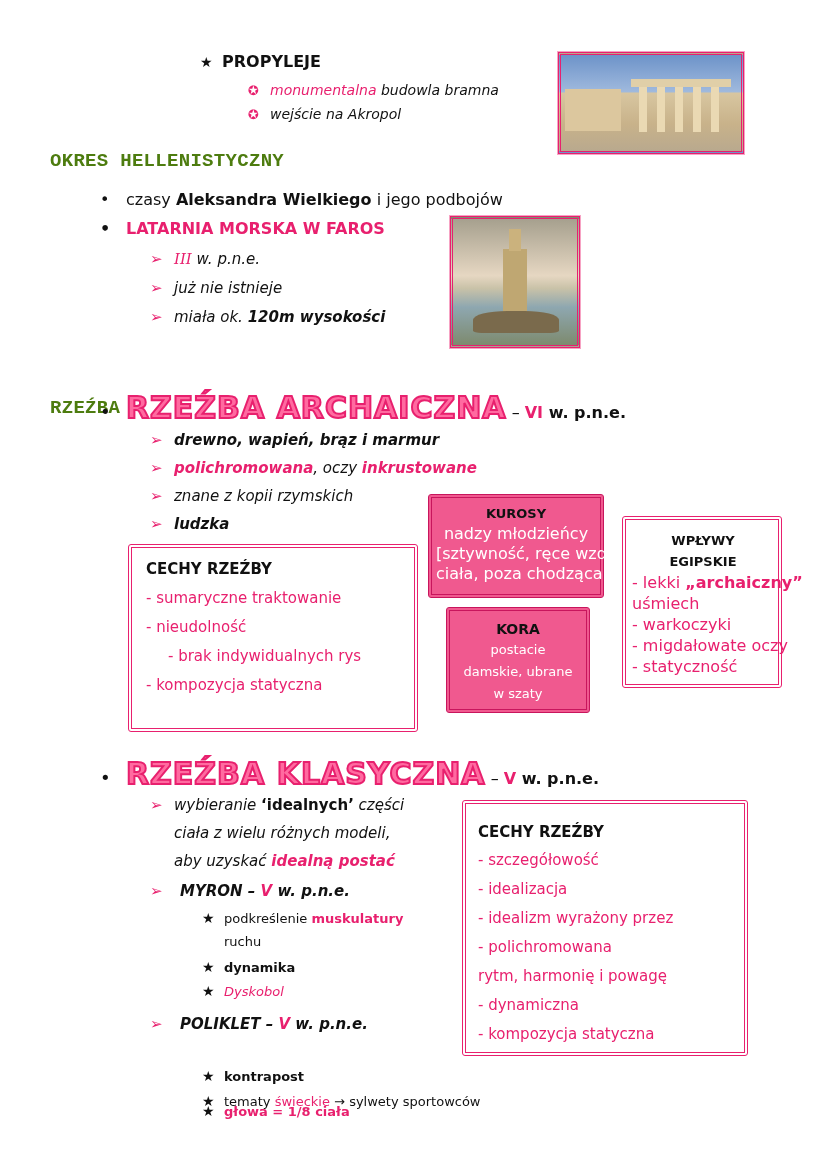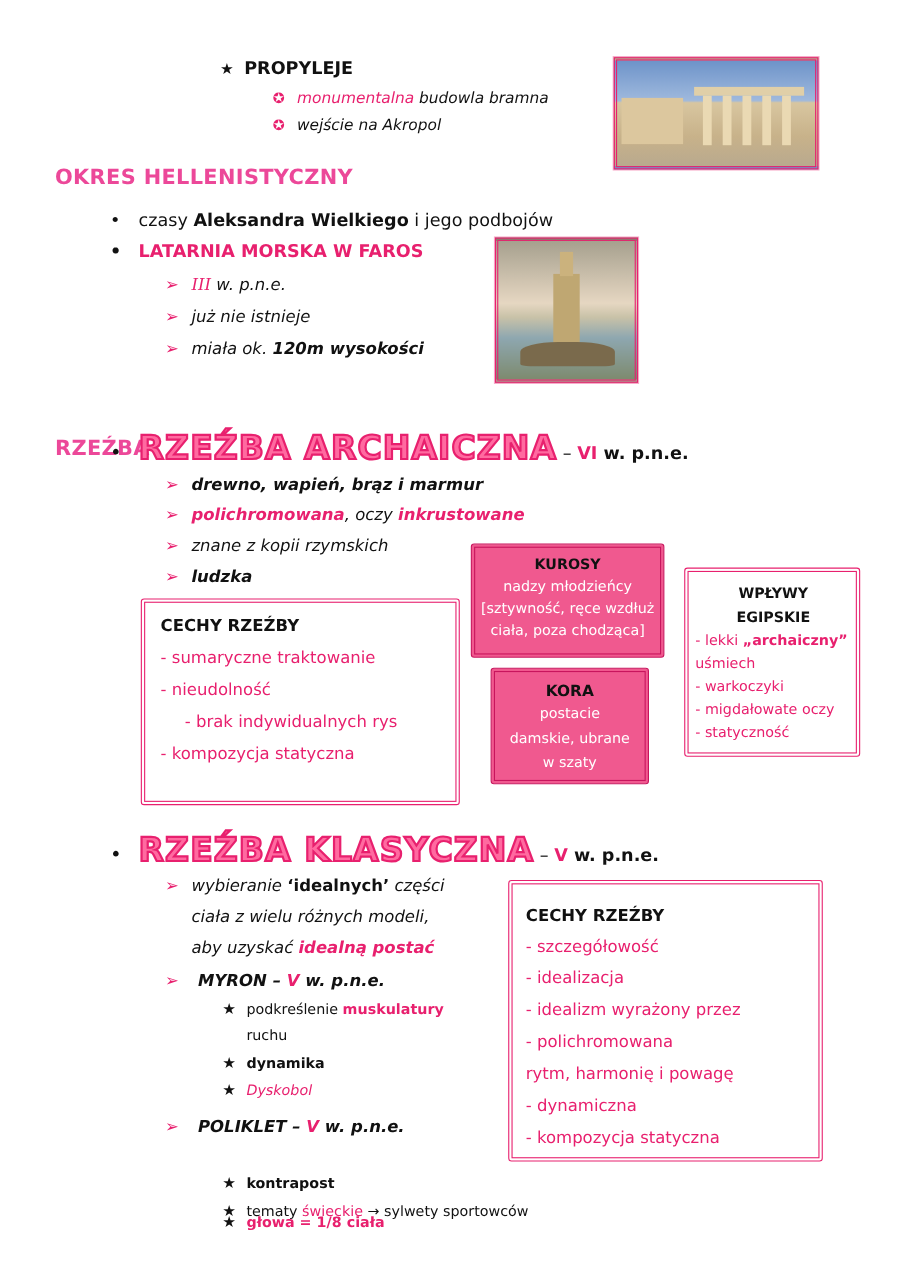--- a/index.html
+++ b/index.html
@@ -1,33 +1,33 @@
 <!DOCTYPE html>
 <html><head>
 <meta charset="utf-8">
 <style>
   html,body{margin:0;padding:0;background:#fff;}
   body{width:828px;height:1171px;position:relative;overflow:hidden;font-family:"DejaVu Sans","Liberation Sans",sans-serif;color:#111;}
   .abs{position:absolute;}
   .pink{color:#e8206e;}
-  .maroon{color:#ec4899;}
+  .maroon{color:#4d7c0f;font-family:Liberation Mono, monospace;}
   .b{font-weight:bold;}
   .i{font-style:italic;}
   .u{text-decoration-color:#e8206e;text-decoration-thickness:2px;text-underline-offset:3px;}
   .row{position:absolute;white-space:nowrap;}
   .star{display:inline-block;width:22px;font-size:14px;}
   .flower{display:inline-block;width:22px;color:#e8206e;font-size:13px;}
   .arrow{display:inline-block;width:24px;color:#e8206e;font-size:15px;}
   .dot{display:inline-block;width:26px;font-size:16px;}
   .h2{font-size:19px;font-weight:bold;letter-spacing:0.3px;}
   .t16{font-size:16px;}
   .t15{font-size:15px;}
   .t14{font-size:14px;}
   .t13{font-size:13px;}
-  .t12{font-size:13px;}
+  .t12{font-size:16px;}
   .big{font-family:"DejaVu Sans",sans-serif;font-weight:900;font-size:30px;color:#ff6aa0;-webkit-text-stroke:2px #e8206e;letter-spacing:1px;}
   .photo{border:3px double #e8206e;box-shadow:0 0 0 1px #f7a3c4;}
   .box{border:4px double #e8206e;background:#fff;box-sizing:border-box;border-radius:3px;}
   .pbox{border:4px double #c8155d;background:#f0598f;box-sizing:border-box;color:#fff;text-align:center;border-radius:3px;}
   .box .line, .pbox .line{display:block;white-space:nowrap;}
 </style>
 </head>
 <body>
 
 <div class="row t16 b" style="left:200px;top:52px;">

